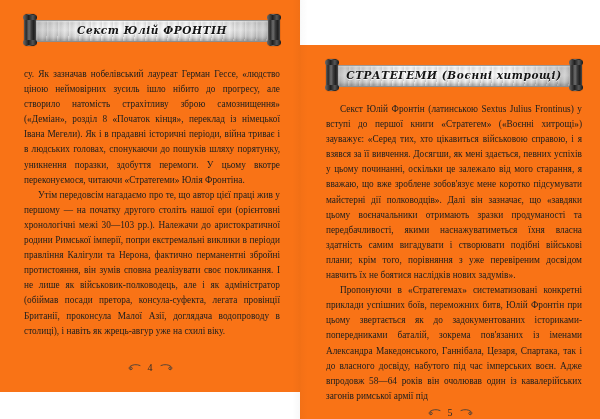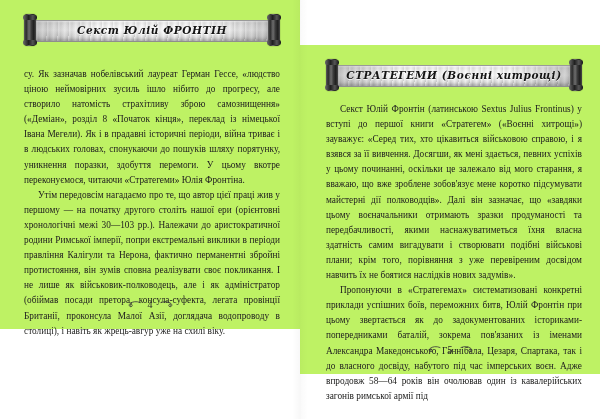--- a/index.html
+++ b/index.html
@@ -19,22 +19,22 @@
     position: relative;
     width: 600px;
     height: 419px;
     display: flex;
     background: #ffffff;
   }
 
   .page {
     position: relative;
     width: 300px;
-    height: 329px;
-    background: #bef264;
+    height: 392px;
+    background: #f97316;
     box-sizing: border-box;
   }
   .page-left  { padding: 0 20px 0 24px; }
   .page-right { padding: 0 18px 4px 26px; margin-top: 45px; }
 
   
   .gutter {
     position: absolute;
     left: 292px;
     top: 0;

